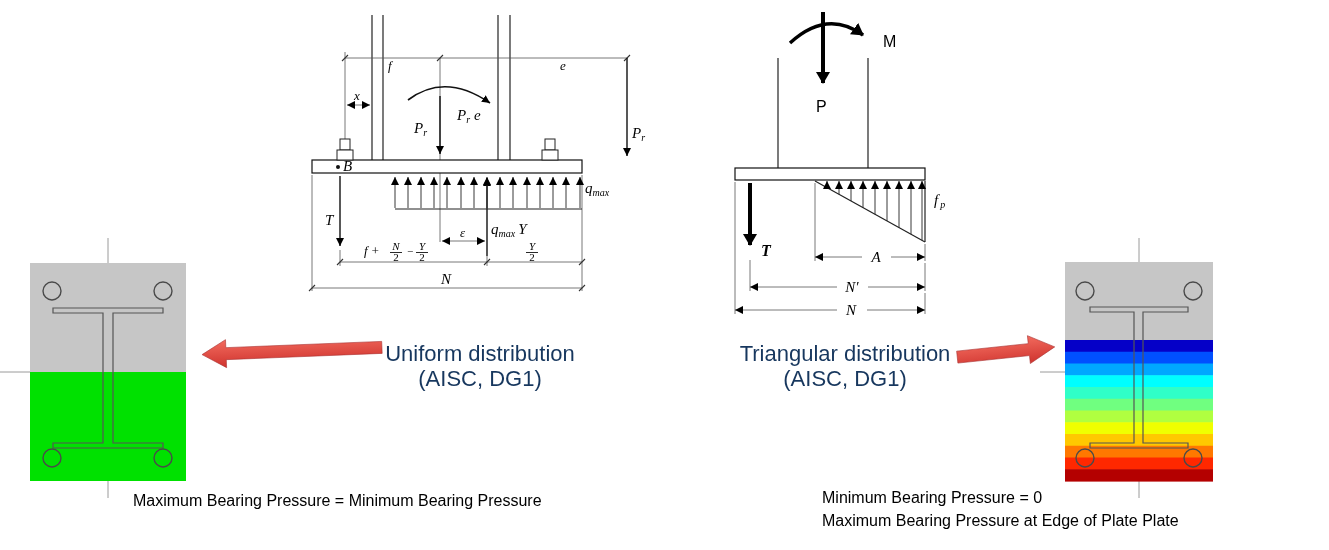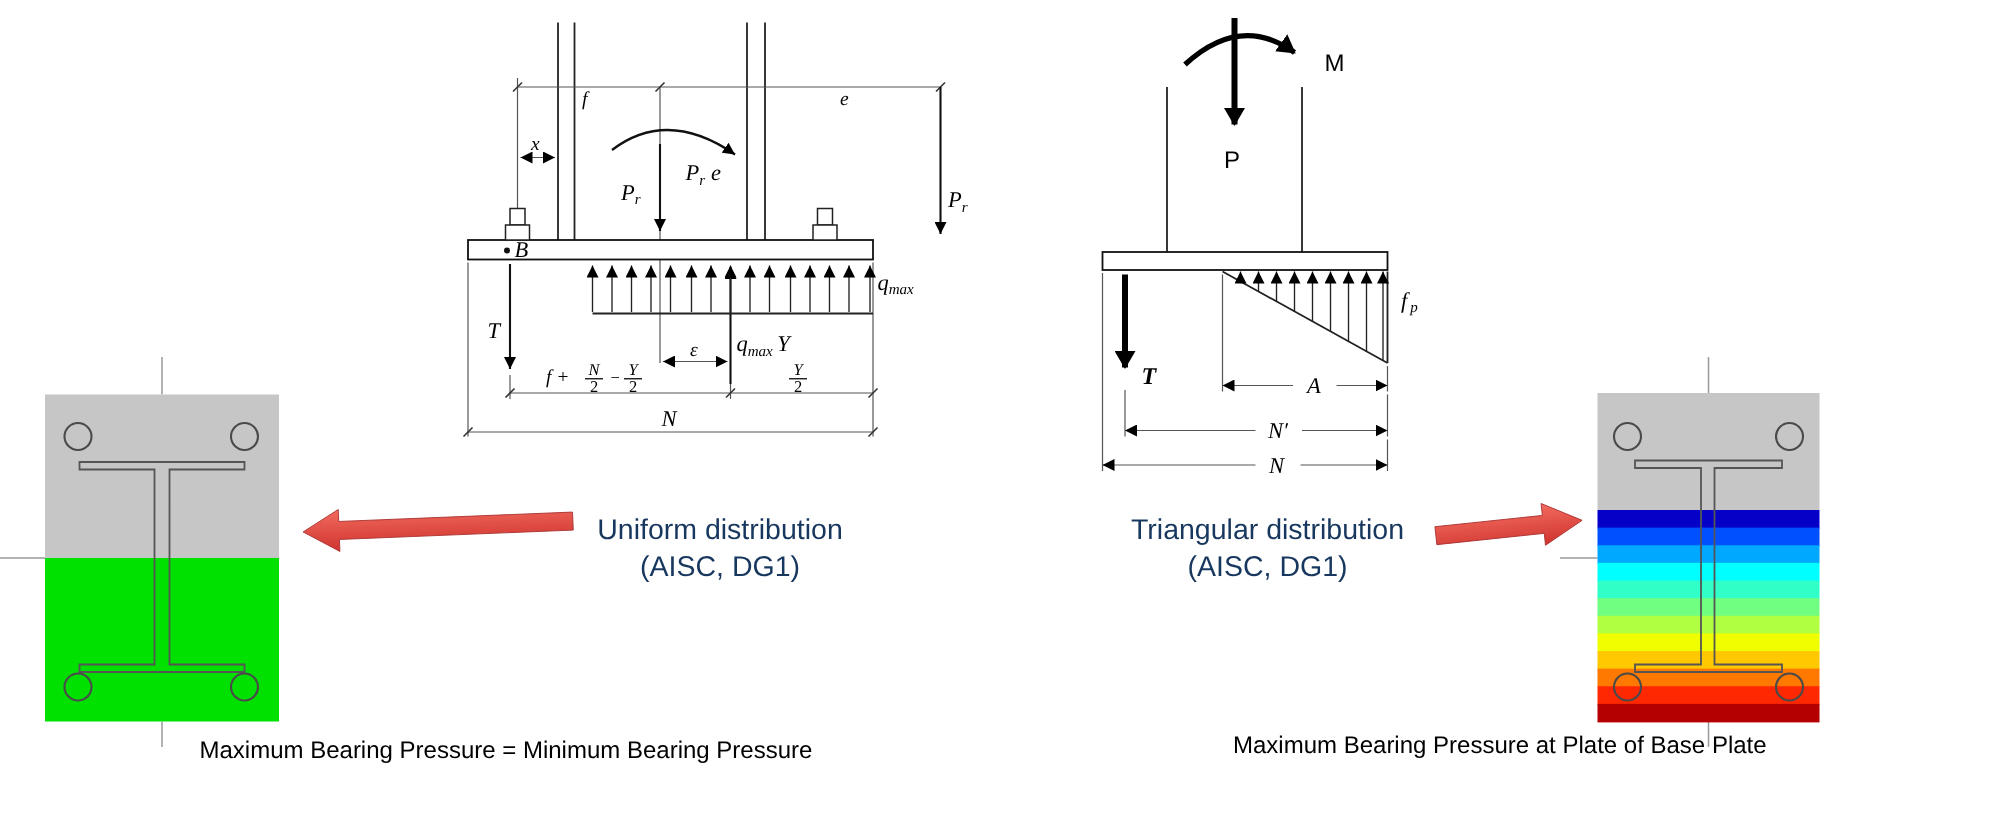--- a/index.html
+++ b/index.html
@@ -1,19 +1,19 @@
 <!DOCTYPE html>
 <html><head>
 <meta charset="utf-8">
 <style>
   *{margin:0;padding:0;box-sizing:border-box}
   body{font-family:"Liberation Sans",sans-serif;background:#fff}
   .canvas{position:relative;width:1329px;height:550px;background:#fff;overflow:hidden}
   .abs{position:absolute}
-  .dist-label{font-size:19px;text-align:center;line-height:25px;font-family:"Liberation Sans",sans-serif}
+  .dist-label{font-size:22px;text-align:center;line-height:25px;font-family:"Liberation Sans",sans-serif}
   .caption{font-size:16px;line-height:23px;color:#000;font-family:"Liberation Sans",sans-serif;white-space:nowrap}
   .arrow-left{transform:rotate(-2.3deg)}
   .arrow-right{transform:rotate(-6deg)}
   svg text{font-family:"Liberation Serif",serif;fill:#000}
   .math{font-style:italic;font-size:15px}
   .math16{font-style:italic;font-size:16px;font-weight:bold}
   .msm{font-style:italic;font-size:13px}
   .num{font-size:11px;font-style:normal}
   .numi{font-size:11px;font-style:italic}
   .sub{font-size:10px}
@@ -280,16 +280,17 @@
   </div>
 
   <div class="abs dist-label" style="left: 725px; top: 341px; width: 240px; color: rgb(23, 55, 94);">
     <div>Triangular distribution</div>
     <div>(AISC, DG1)</div>
   </div>
 
   <div class="abs caption" style="left:133px;top:489px">Maximum Bearing Pressure = Minimum Bearing Pressure</div>
 
   <div class="abs caption" style="left:822px;top:486px">
-    <div>Maximum Bearing Pressure at Plate of Base Plate</div>
+    <div>Minimum Bearing Pressure = 0</div>
+    <div>Maximum Bearing Pressure at Edge of Plate Plate</div>
   </div>
 
 </div>
 
 </body></html>

